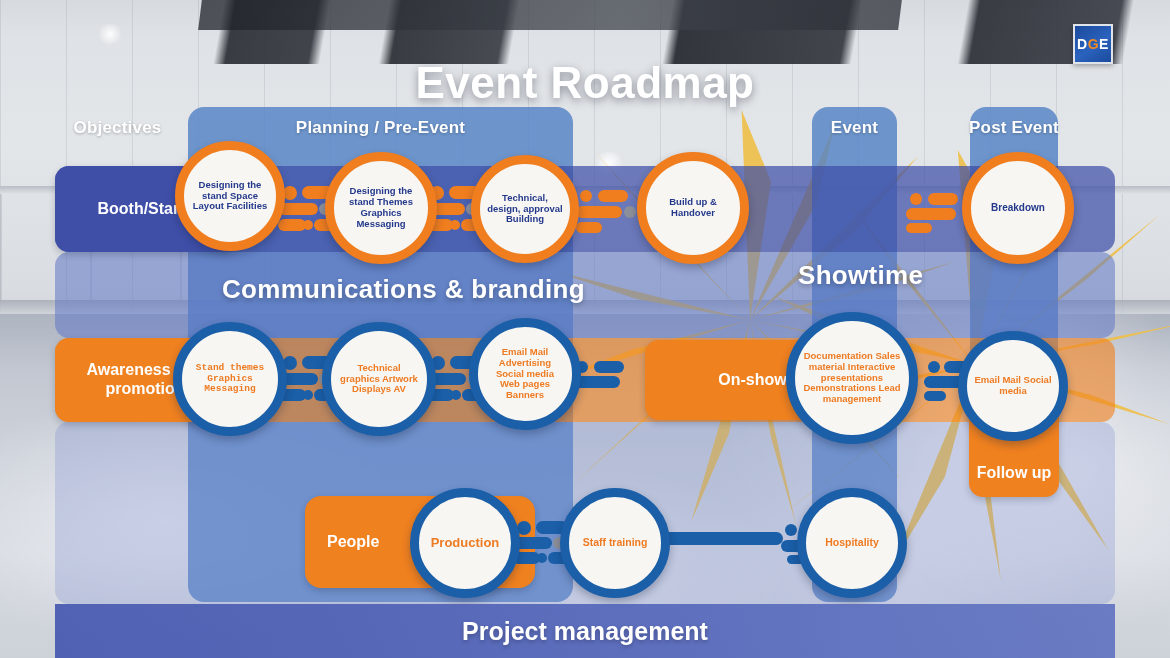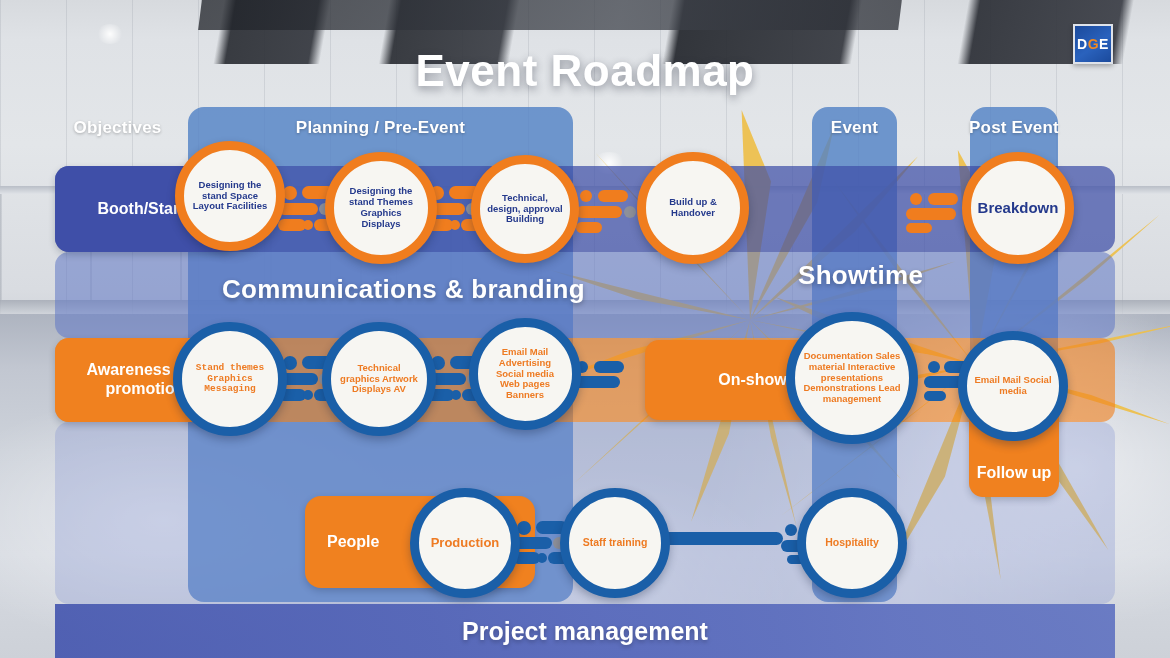--- a/index.html
+++ b/index.html
@@ -189,21 +189,21 @@
     display: flex; align-items: center; justify-content: center;
     color: #ffffff;
     font-size: 25px;
     font-weight: bold;
     text-shadow: 0 2px 4px rgba(0,0,0,.25);
   }
 
   
   .main-title {
     position: absolute;
-    left: 0; top: 46px; width: 1170px;
+    left: 0; top: 58px; width: 1170px;
     text-align: center;
     font-size: 44px;
     font-weight: bold;
     color: #ffffff;
     letter-spacing: .5px;
     text-shadow: 0 3px 8px rgba(40,45,60,.45);
   }
 
   
   .logo {
@@ -448,30 +448,30 @@
         <rect x="118" y="18" width="24" height="12" rx="6"></rect>
         <rect x="124" y="33" width="18" height="9" rx="4.5"></rect>
       </g>
     </svg>
   </div>
 
   <div class="node orange" style="left:175px; top:141px; width:110px; height:110px;">
     <span style="font-size:9.5px;">Designing the stand Space Layout Facilities</span>
   </div>
   <div class="node orange" style="left:325px; top:152px; width:112px; height:112px;">
-    <span style="font-size:9.5px;">Designing the stand Themes Graphics Displays</span>
+    <span style="font-size:9.5px;">Designing the stand Themes Graphics Messaging</span>
   </div>
   <div class="node orange" style="left:471px; top:155px; width:108px; height:108px;">
     <span style="font-size:9.5px;">Technical, design, approval Building</span>
   </div>
   <div class="node orange" style="left:637px; top:152px; width:112px; height:112px;">
     <span style="font-size:9.5px;">Build up &amp; Handover</span>
   </div>
   <div class="node orange" style="left:962px; top:152px; width:112px; height:112px;">
-    <span style="font-size:15px;">Breakdown</span>
+    <span style="font-size:10px;">Breakdown</span>
   </div>
 
   <div class="node blue" style="left:173px; top:322px; width:114px; height:114px;">
     <span style="font-size:9.5px;font-family:Liberation Mono, monospace;">Stand themes Graphics Messaging</span>
   </div>
   <div class="node blue" style="left:322px; top:322px; width:114px; height:114px;">
     <span style="font-size:9.5px;">Technical graphics Artwork Displays AV</span>
   </div>
   <div class="node blue" style="left:469px; top:318px; width:112px; height:112px;">
     <span style="font-size:9.5px;">Email Mail Advertising Social media Web pages Banners</span>

